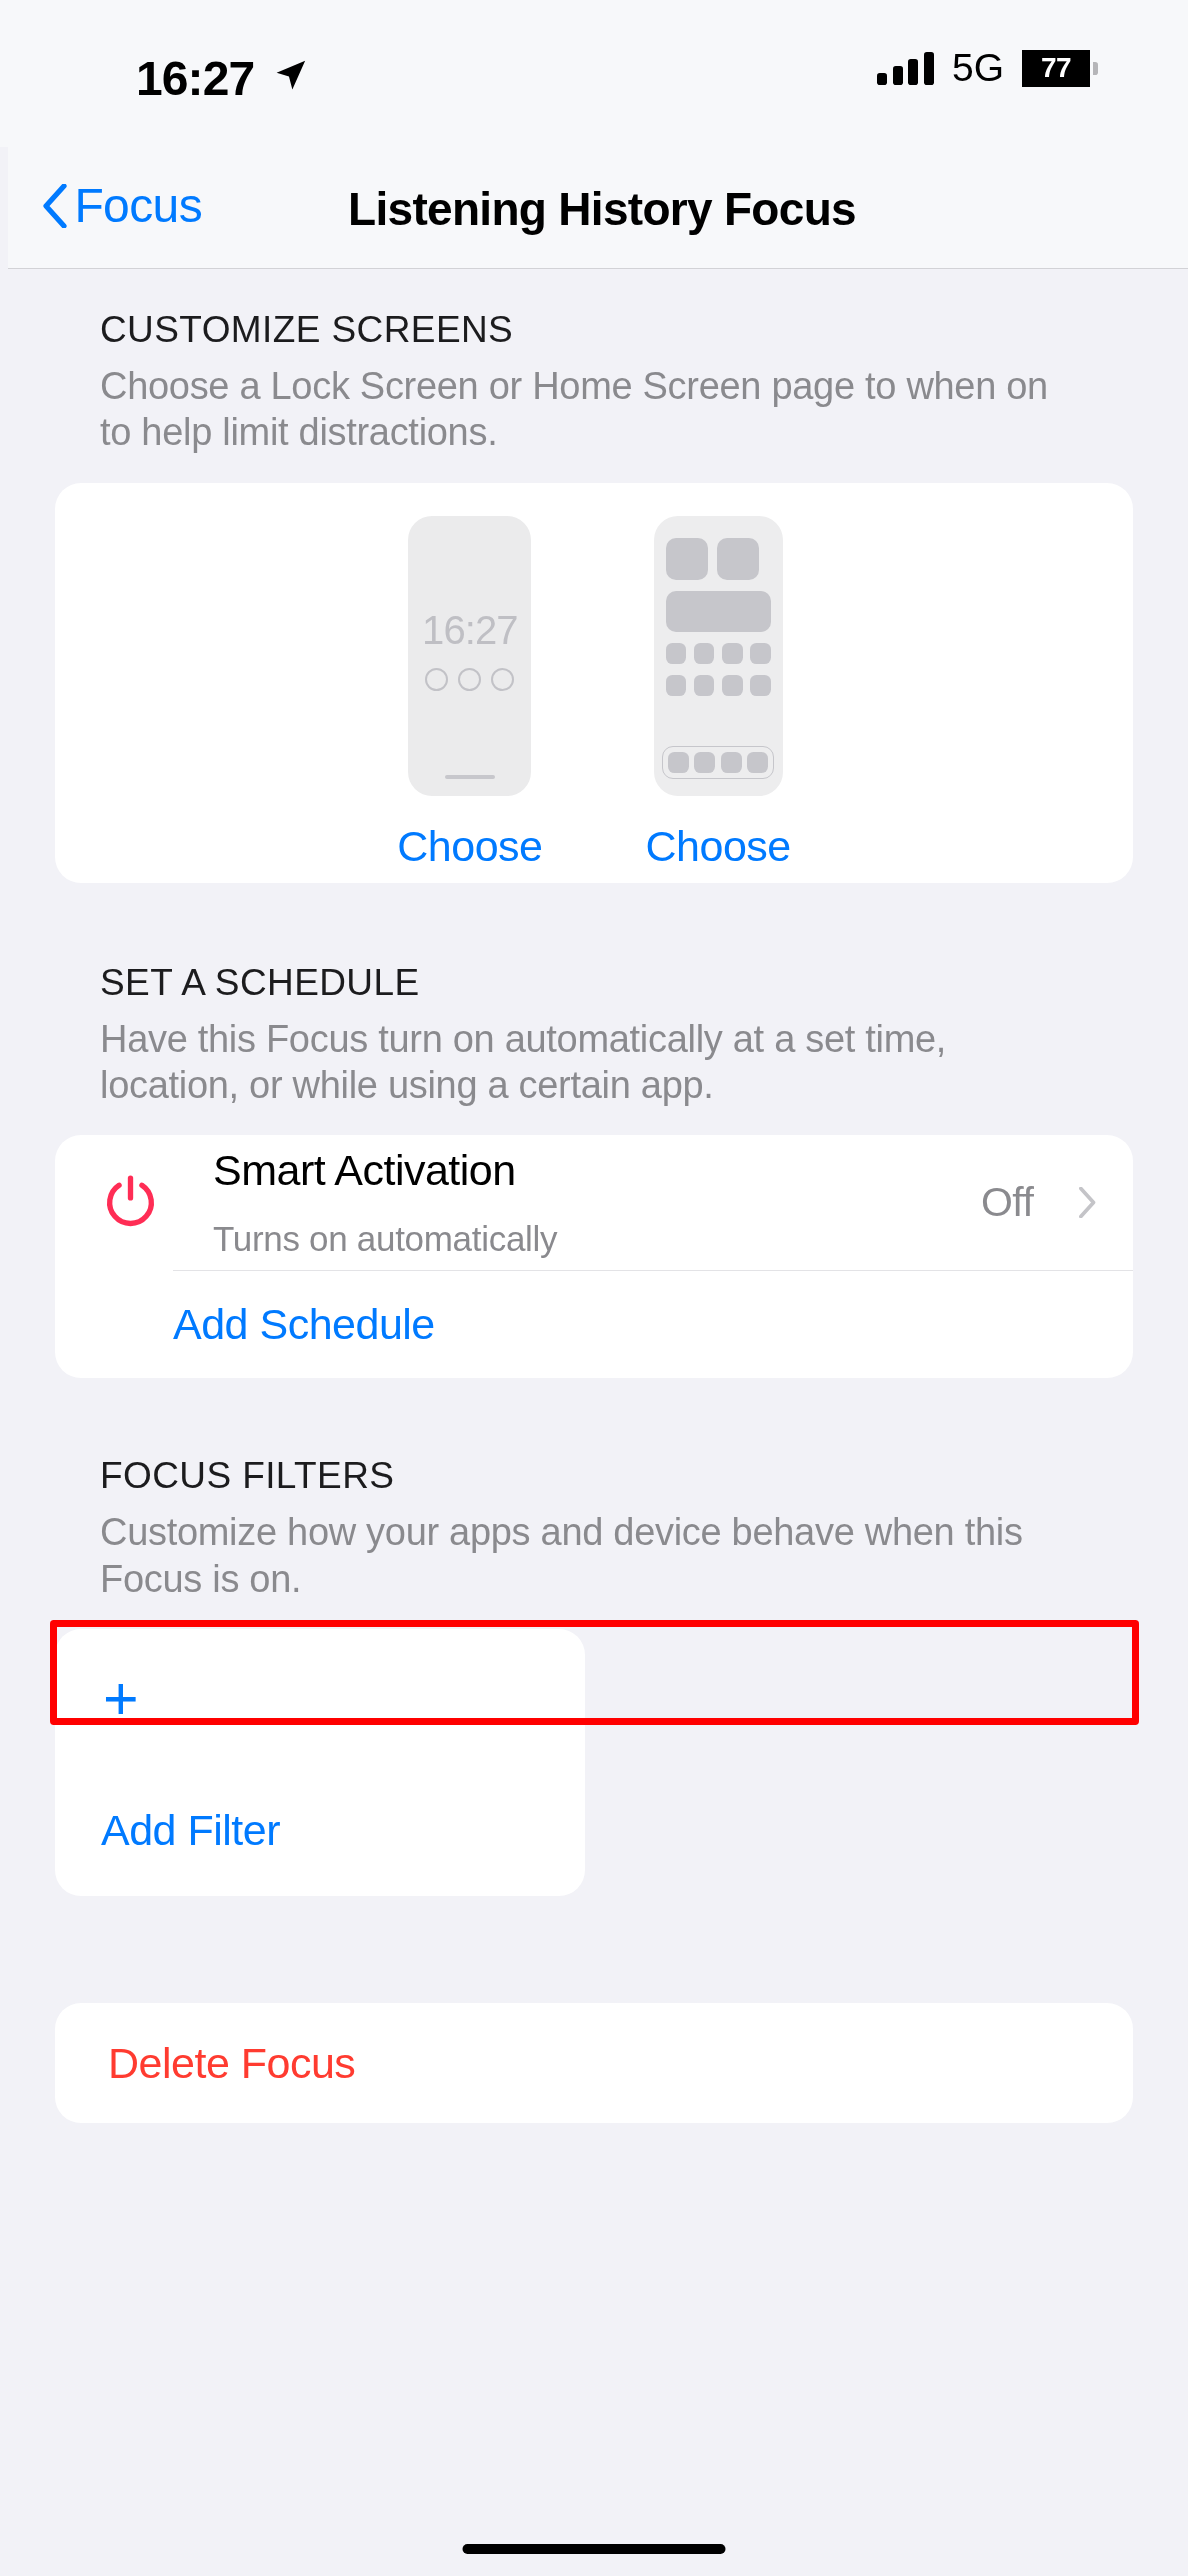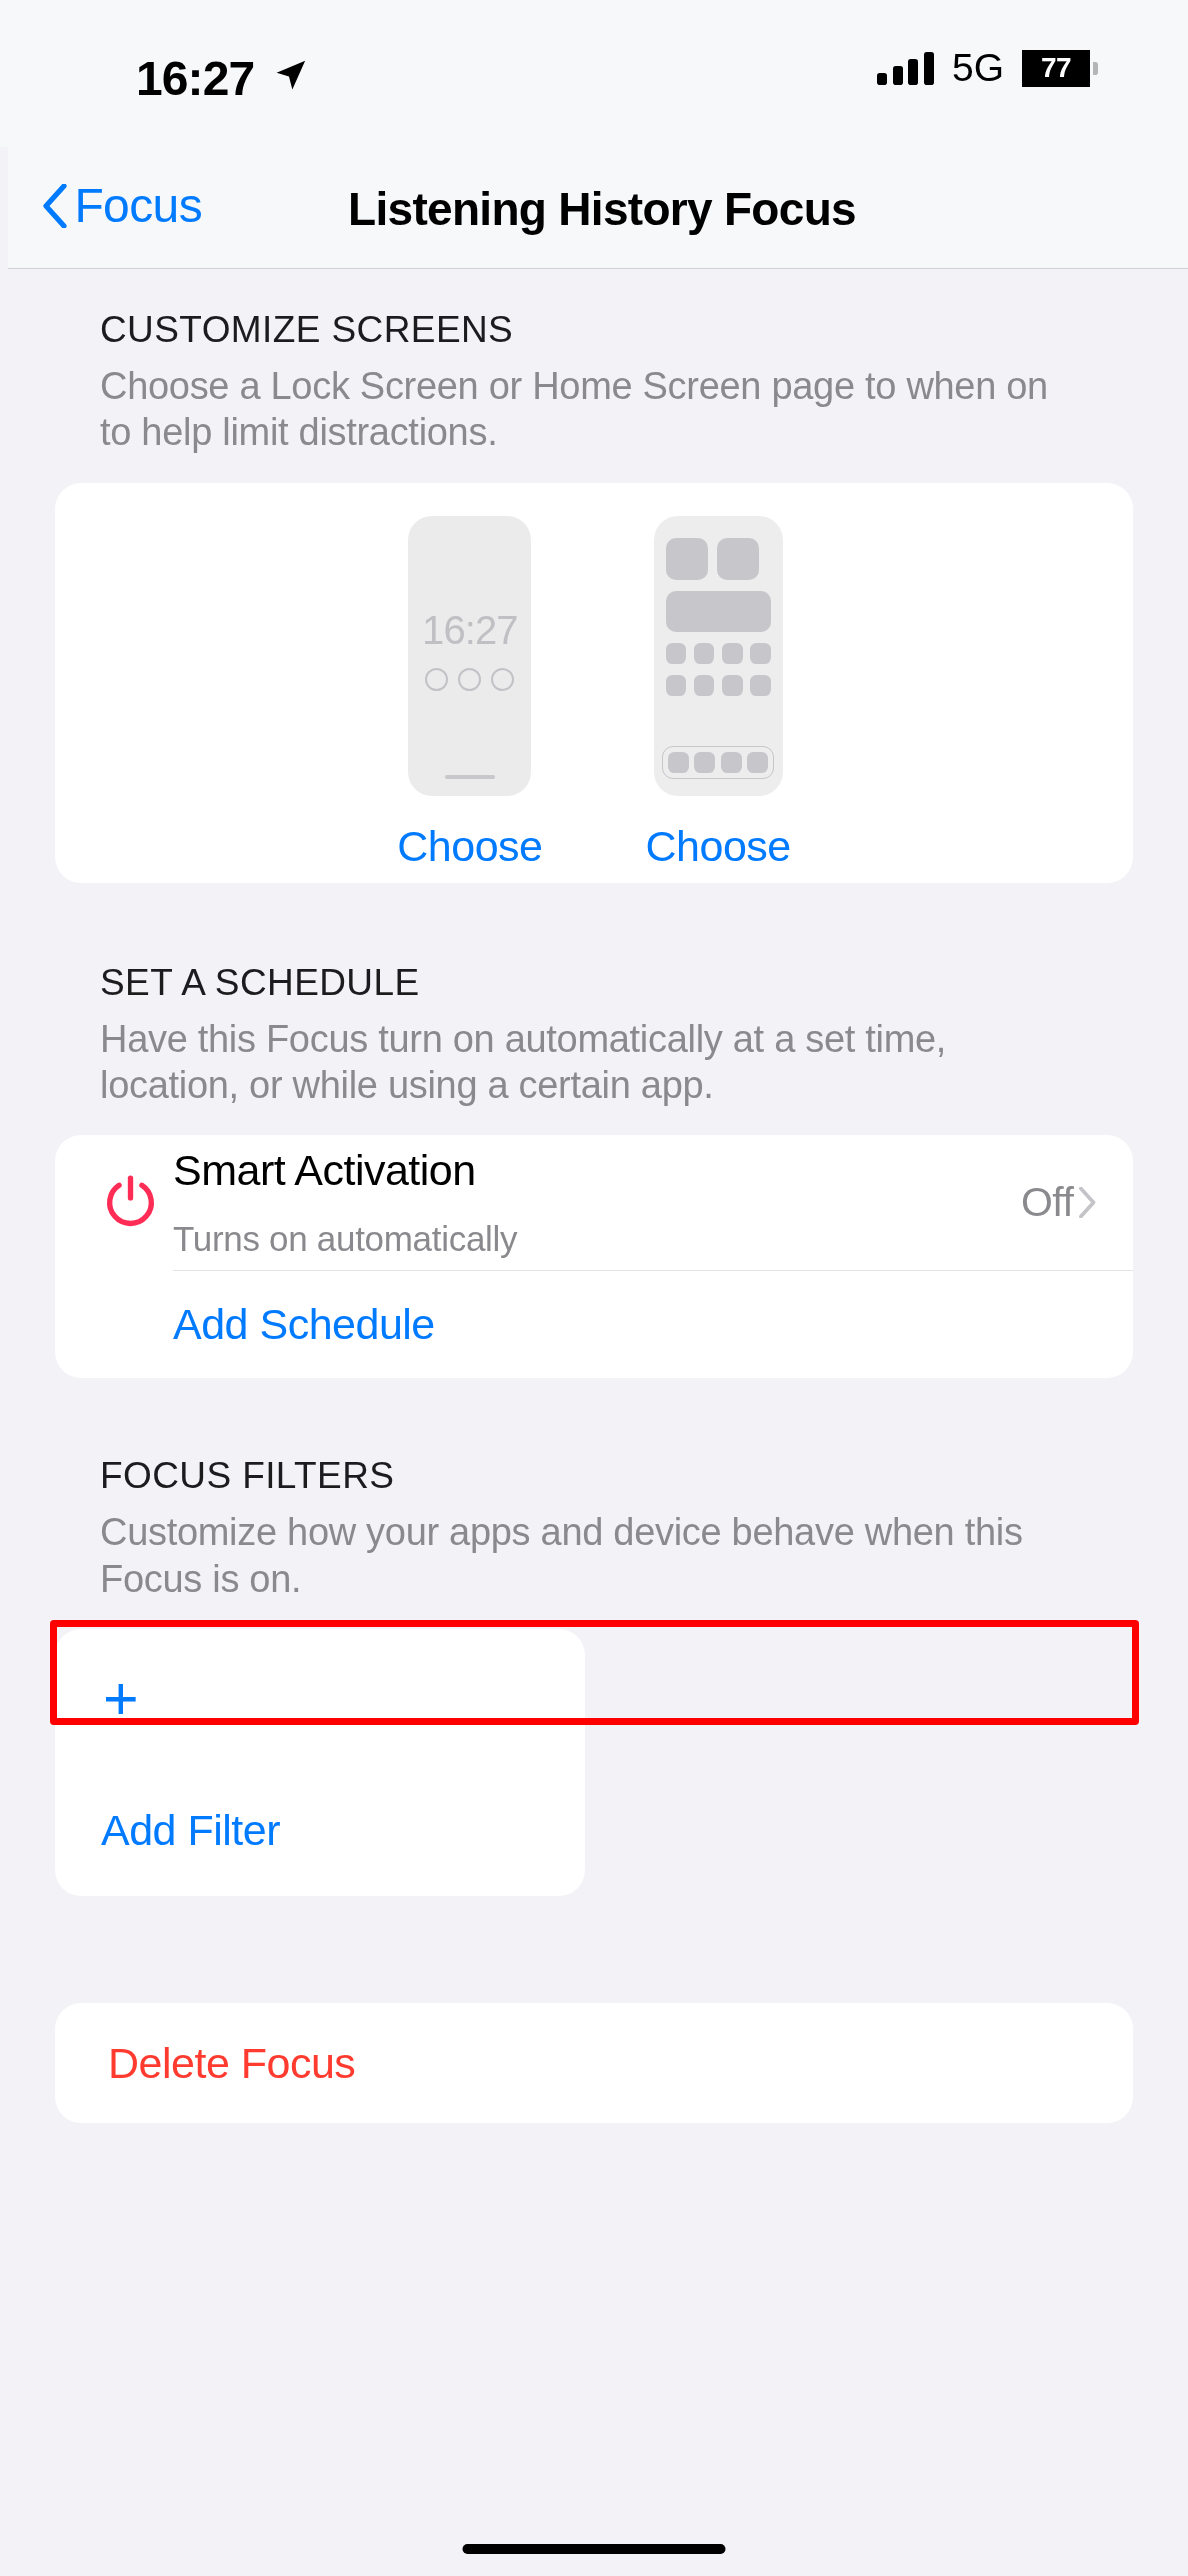--- a/index.html
+++ b/index.html
@@ -156,20 +156,21 @@
     font-size: 43px; color: #007AFF; letter-spacing: -0.5px;
     cursor: pointer; text-align: center;
   }
 
   
   .row {
     position: relative;
     display: flex; align-items: center;
     padding: 0 37px 0 33px;
     min-height: 135px;
+    gap: 40px;
   }
   .row-icon { width: 85px; display: flex; justify-content: center; flex: none; }
   .row-text { flex: 1; }
   .row-title { font-size: 43px; color: #000; letter-spacing: -0.5px; }
   .row-sub { font-size: 35px; color: #8A8A8E; margin-top: 24px; letter-spacing: -0.3px; }
   .row-value { font-size: 41px; color: #8A8A8E; margin-right: 4px; letter-spacing: -0.4px; }
   .row-chev { width: 18.4px; height: 31px; flex: none; }
   .divider { height: 0.9px; background: #E3E3E6; margin-left: 118px; }
 
   .add-row {

